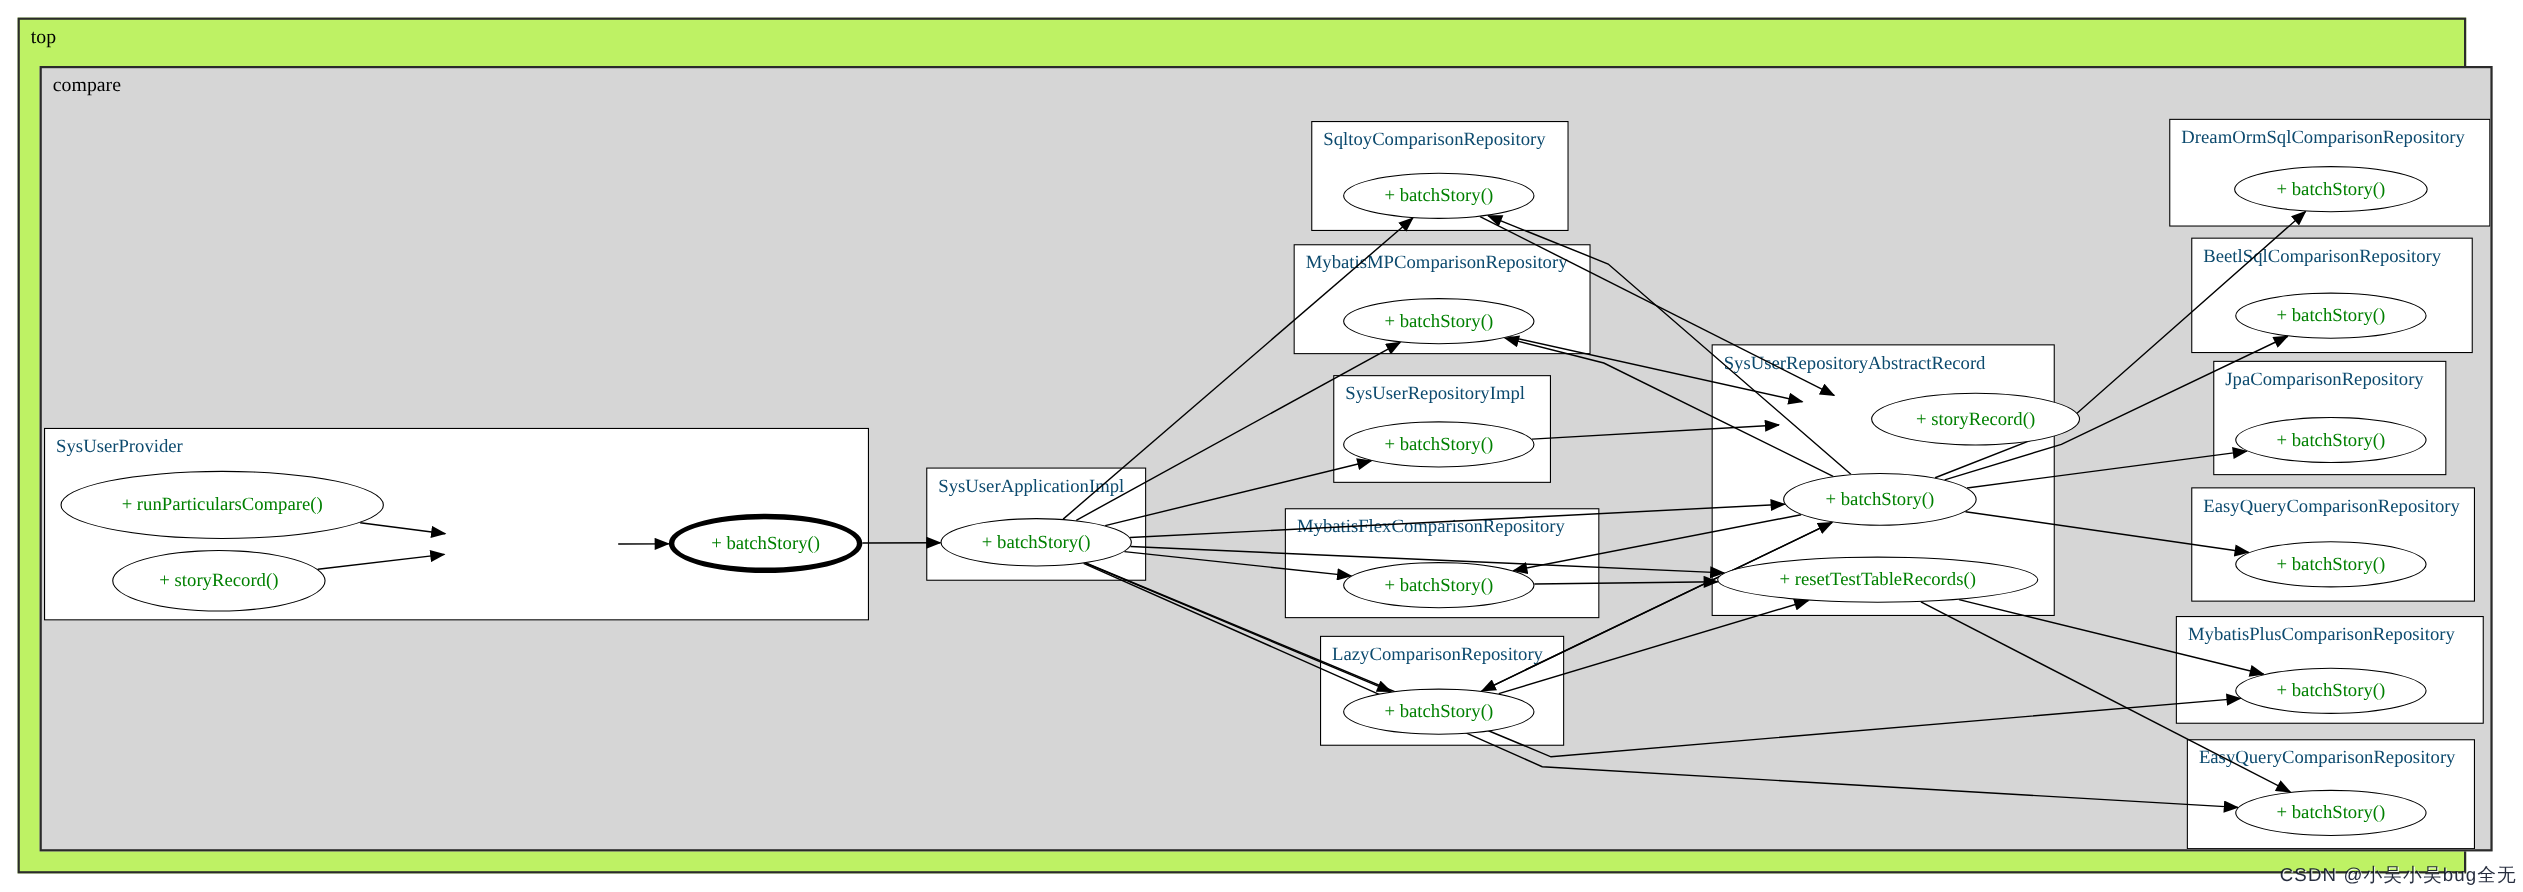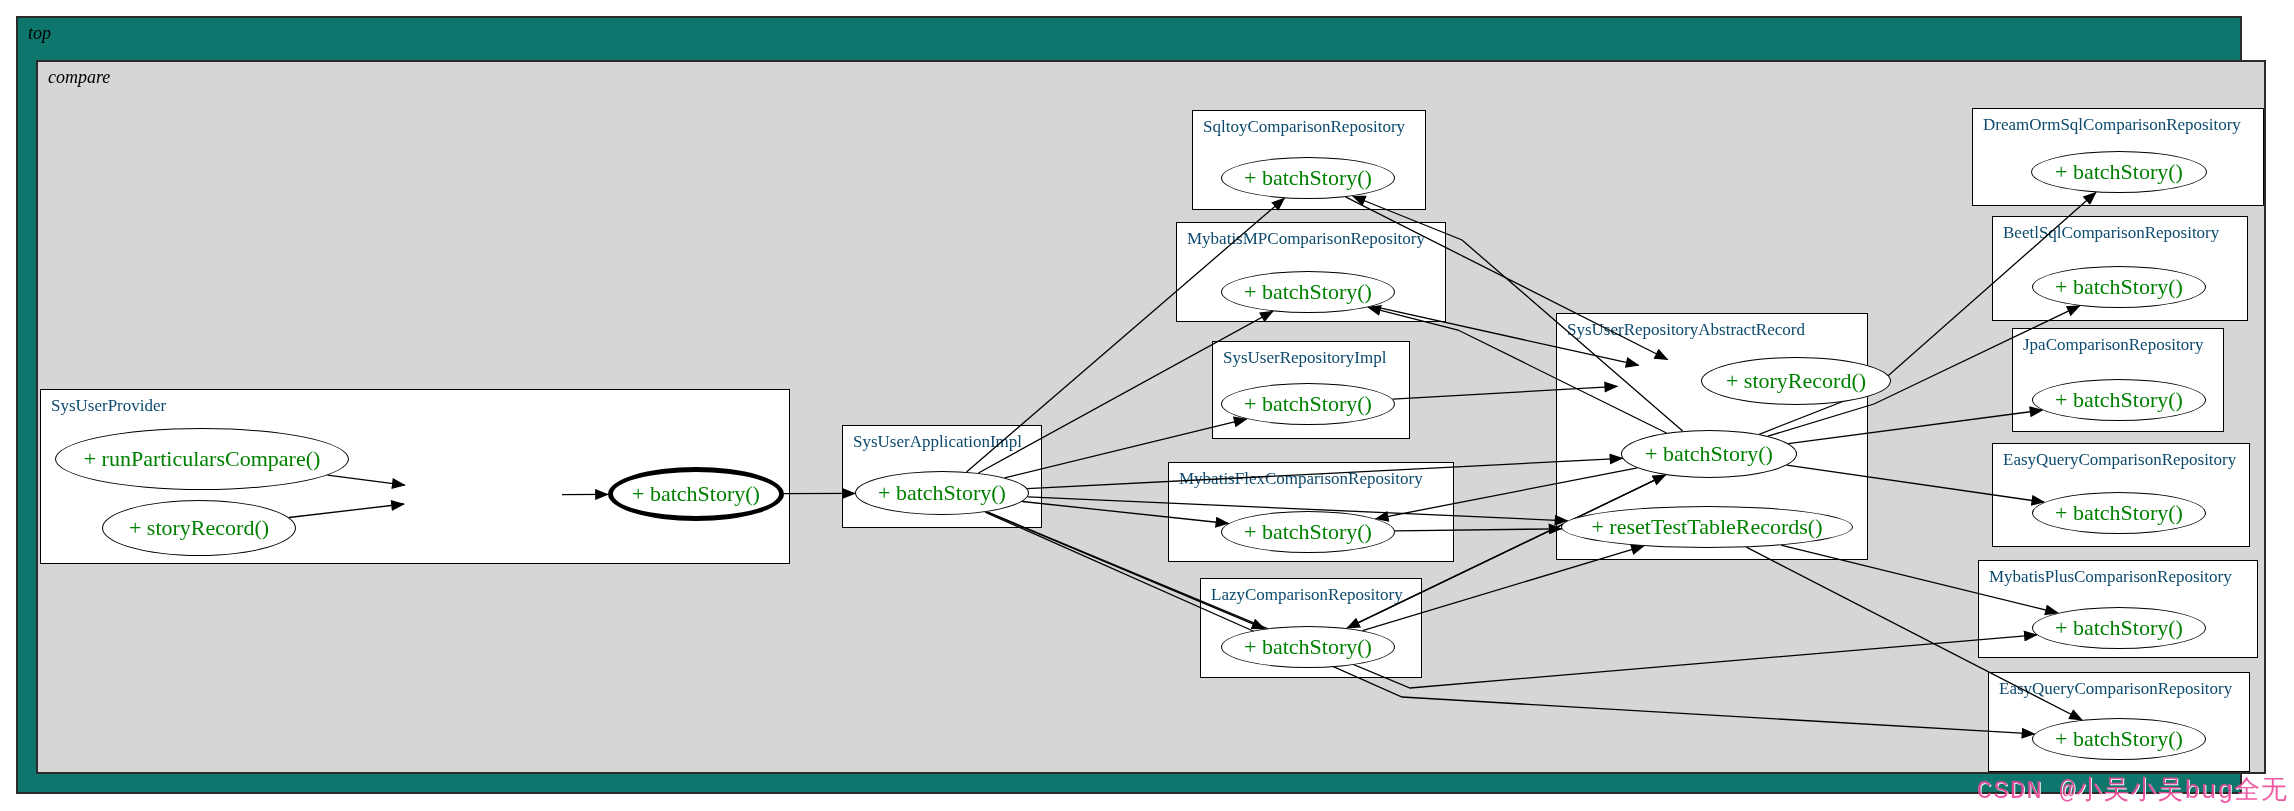--- a/index.html
+++ b/index.html
@@ -1,39 +1,39 @@
 <!DOCTYPE html>
 <html><head>
 <meta charset="utf-8">
 <style>
   html,body{margin:0;padding:0;background:#ffffff;}
   #stage{
     position:relative;width:2294px;height:811px;overflow:hidden;
     font-family:"Liberation Serif","DejaVu Serif",serif;
   }
   .cluster{position:absolute;box-sizing:border-box;}
-  #cluster-top{left:16px;top:16px;width:2226px;height:778px;background:#0f766e;border:2px solid #2b2b2b;z-index:0;font-style:italic;}
+  #cluster-top{left:16px;top:16px;width:2226px;height:778px;background:#bef264;border:2px solid #2b2b2b;z-index:0;}
   #cluster-compare{left:18px;top:42px;width:2230px;height:714px;background:#d6d6d6;border:2px solid #2b2b2b;z-index:1;padding-left:12px;}
   .cluster-label{position:absolute;left:10px;top:5px;font-size:18px;color:#000;white-space:nowrap;}
   #nodes-layer{position:absolute;left:0;top:0;width:100%;height:100%;}
   .node-box{
     position:absolute;box-sizing:border-box;background:#ffffff;border:1px solid #000;z-index:2;
   }
   .node-title{position:absolute;left:10px;top:6px;font-size:17px;color:#0c4a6e;white-space:nowrap;}
   #edges-svg{position:absolute;left:0;top:0;z-index:3;}
   .method-ellipse{
     position:absolute;box-sizing:border-box;background:#ffffff;border:1px solid #000;border-radius:50%;
     display:flex;align-items:center;justify-content:center;z-index:4;
   }
   .method-ellipse.bold{border-width:5px;}
-  .method-label{font-size:22px;color:#008000;white-space:nowrap;}
+  .method-label{font-size:17px;color:#008000;white-space:nowrap;}
   #watermark{
     position:absolute;right:6px;bottom:4px;z-index:6;
-    font-family:Liberation Mono, monospace;
-    font-size:26px;color:#ec4899;text-shadow:1px 1px 0 #ffffff;opacity:.9;letter-spacing:1px;
+    font-family:Liberation Sans, sans-serif;
+    font-size:17px;color:#0f172a;text-shadow:1px 1px 0 #ffffff;opacity:.9;letter-spacing:1px;
   }
 </style>
 </head>
 <body>
 
 <div id="stage">
   <div id="cluster-top" class="cluster">
     <span class="cluster-label">top</span>
     <div id="cluster-compare" class="cluster">
       <span class="cluster-label">compare</span>

